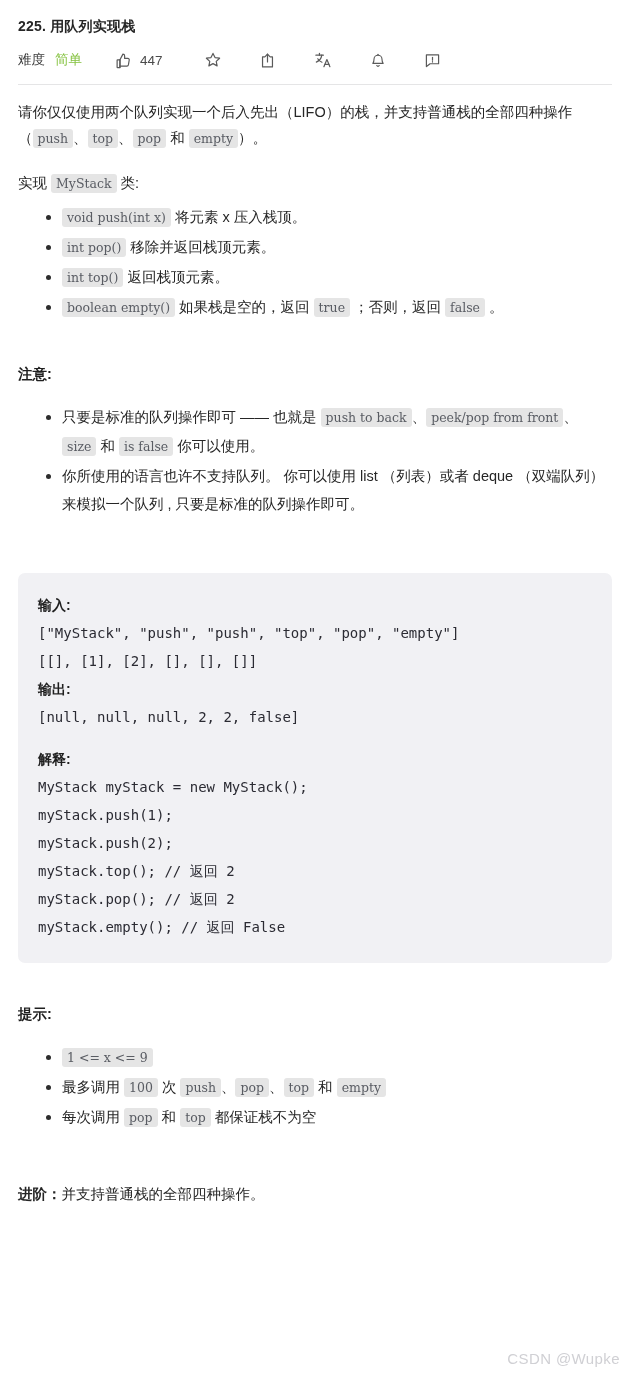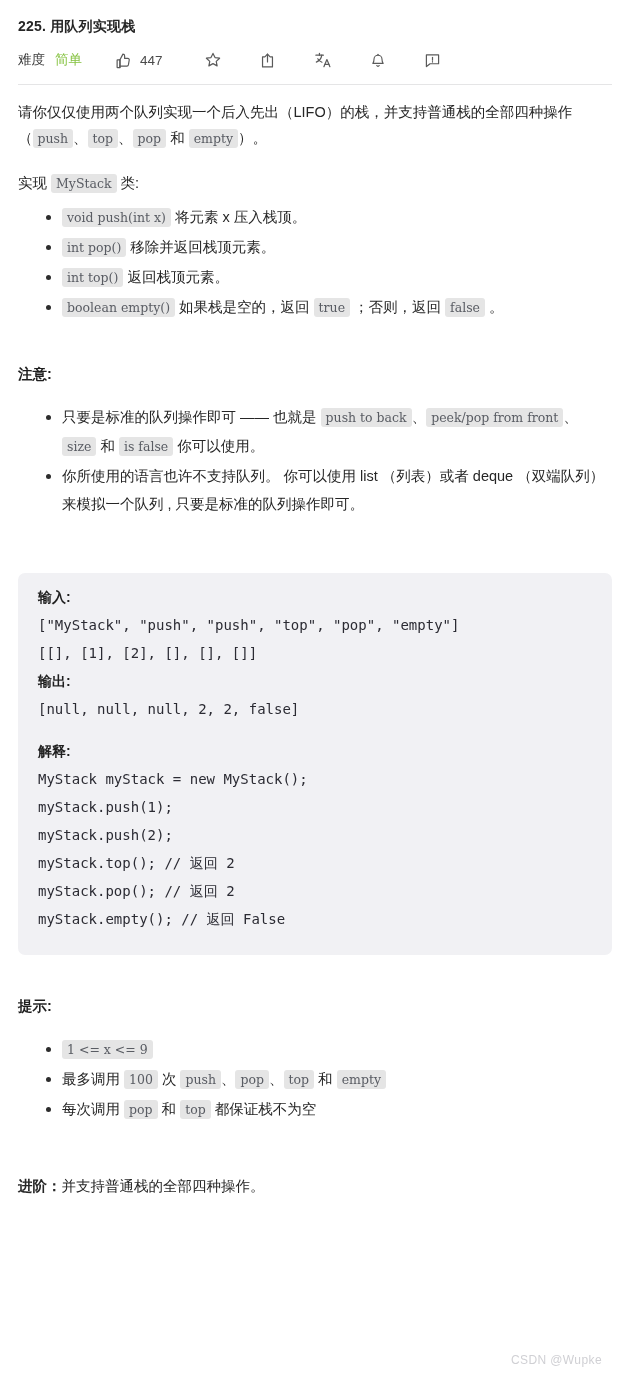--- a/index.html
+++ b/index.html
@@ -119,21 +119,21 @@
     font-weight: bold;
     color: #1f1f1f;
     margin: 0;
     line-height: 22px;
   }
 
   
   .codeblock {
     background: #f1f1f4;
     border-radius: 7px;
-    padding: 10px 20px 22px 20px;
+    padding: 18px 20px 22px 20px;
     margin-top: 14px;
   }
   .code-line {
     font-family: "DejaVu Sans Mono", "Liberation Mono", monospace;
     font-size: 14px;
     line-height: 28px;
     color: #2b2b33;
     white-space: pre-wrap;
   }
   .code-line.label {
@@ -148,24 +148,24 @@
   .followup {
     font-size: 14.5px;
     line-height: 24px;
     color: #262626;
   }
   .followup b { font-weight: bold; }
 
   
   .watermark {
     position: absolute;
-    right: 28px;
+    right: 10px;
     bottom: 12px;
     color: #d0d0d4;
-    font-size: 12px;
+    font-size: 15px;
     letter-spacing: 0.4px;
   }
 </style>
 </head>
 <body>
 
 <div class="page">
 
   <div>
     <div class="title">225. 用队列实现栈</div>

